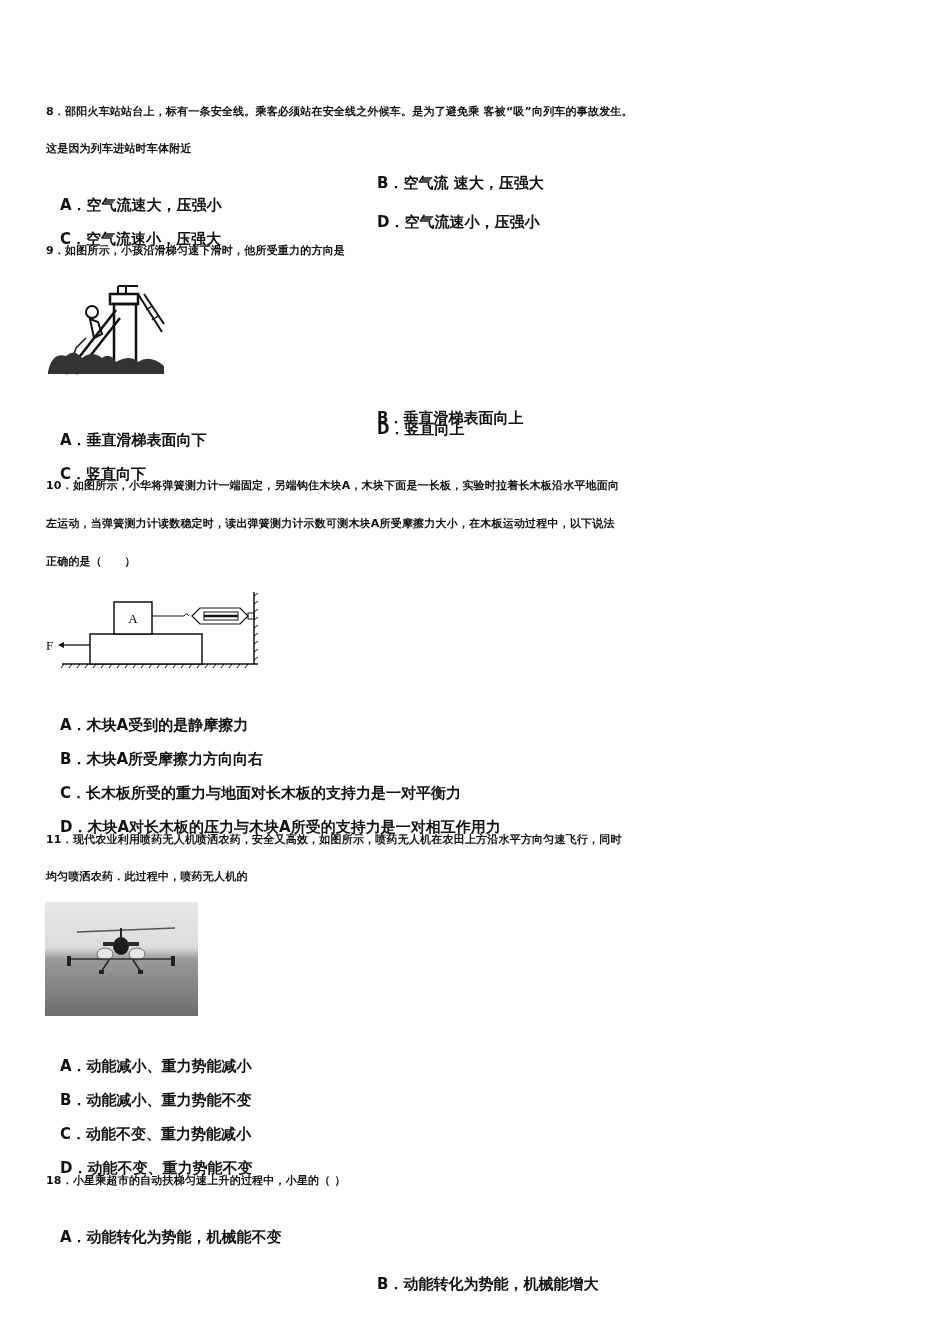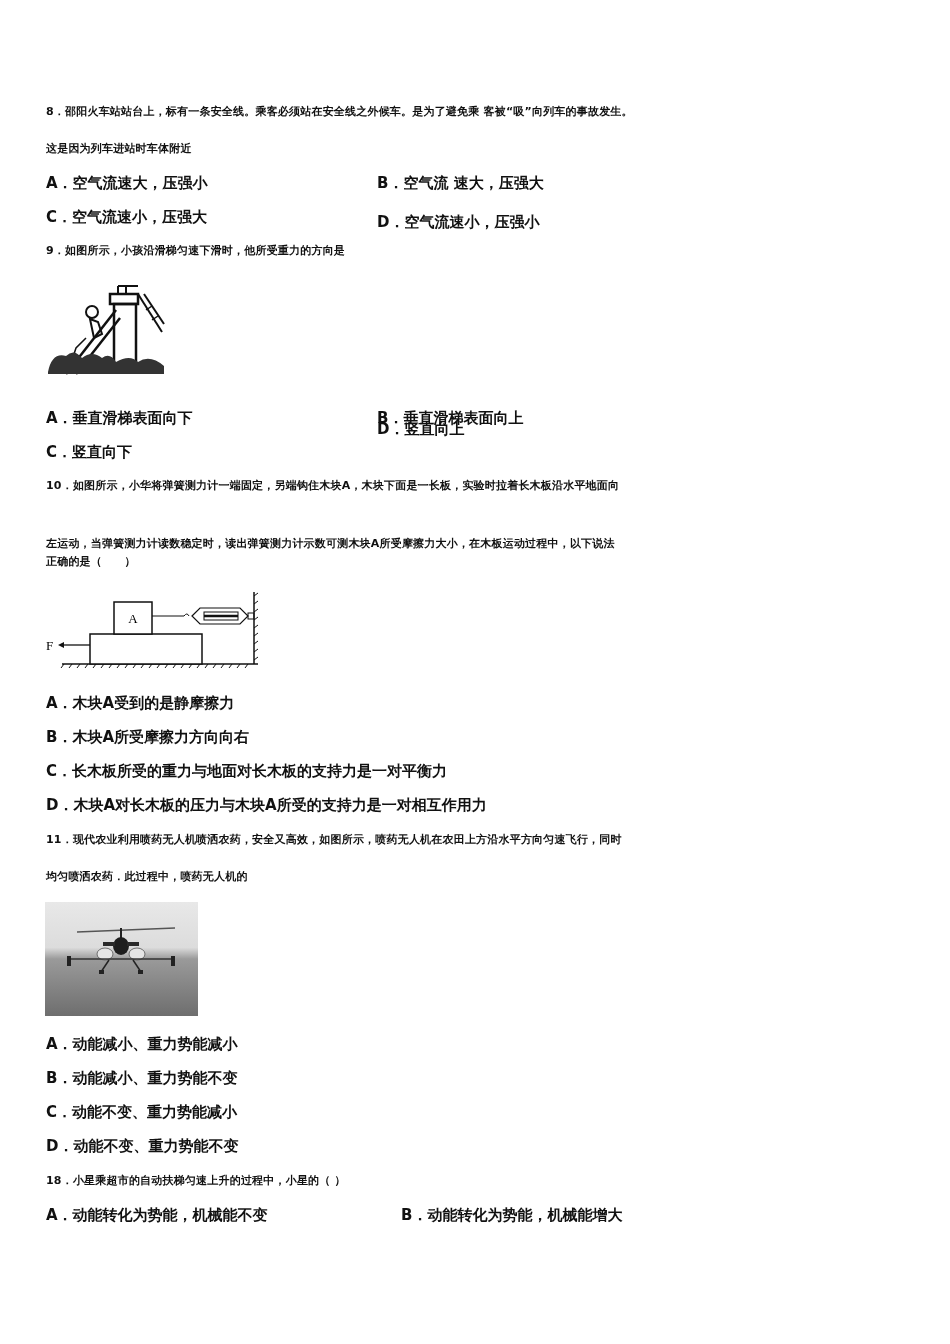--- a/index.html
+++ b/index.html
@@ -1,20 +1,20 @@
 <!DOCTYPE html>
 <html><head>
 <meta charset="utf-8">
 <style>
   html, body { margin: 0; padding: 0; background: #ffffff; }
   body { width: 950px; height: 1344px; position: relative; overflow: hidden;
          font-family: "DejaVu Sans", "Liberation Sans", sans-serif; color: #111; }
   .line { position: absolute; left: 46px; font-size: 11px; line-height: 20px; white-space: nowrap; font-weight: bold; letter-spacing: 0.2px; }
   .opt { position: absolute; font-size: 15px; line-height: 20px; white-space: nowrap; font-weight: bold; }
-  .optL { left: 46px; }
+  .optL { left: 60px; margin-top: 22px; }
   .optR { left: 377px; }
   .fig { position: absolute; }
 </style>
 </head>
 <body>
 
 <div class="line" style="top:102px;">8．邵阳火车站站台上，标有一条安全线。乘客必须站在安全线之外候车。是为了避免乘 客被“吸”向列车的事故发生。</div>
 <div class="line" style="top:139px;">这是因为列车进站时车体附近</div>
 <div class="opt optL" style="top:173px;">A．空气流速大，压强小</div>
 <div class="opt optR" style="top:173px;">B．空气流 速大，压强大</div>
@@ -45,21 +45,21 @@
 
     <path d="M2 90 Q6 70 20 74 Q28 66 36 76 Q46 68 56 76 Q64 70 70 80 Q84 72 92 80 Q104 72 118 84 L118 92 L2 92 Z" fill="#333"></path>
   </svg>
 </div>
 <div class="opt optL" style="top:408px;">A．垂直滑梯表面向下</div>
 <div class="opt optR" style="top:408px;">B．垂直滑梯表面向上</div>
 <div class="opt optL" style="top:442px;">C．竖直向下</div>
 <div class="opt optR" style="top:419px;">D．竖直向上</div>
 
 <div class="line" style="top:476px;">10．如图所示，小华将弹簧测力计一端固定，另端钩住木块A，木块下面是一长板，实验时拉着长木板沿水平地面向</div>
-<div class="line" style="top:514px;margin-top:20px;">左运动，当弹簧测力计读数稳定时，读出弹簧测力计示数可测木块A所受摩擦力大小，在木板运动过程中，以下说法</div>
+<div class="line" style="top:514px;">左运动，当弹簧测力计读数稳定时，读出弹簧测力计示数可测木块A所受摩擦力大小，在木板运动过程中，以下说法</div>
 <div class="line" style="top:551px;font-family:Liberation Serif, serif;">正确的是（　　）</div>
 <div class="fig" style="left:44px; top:588px; width:220px; height:80px;">
   <svg width="220" height="80" viewBox="0 0 220 80">
 
     <line x1="18" y1="76" x2="214" y2="76" stroke="#111" stroke-width="1.5"></line>
     <g stroke="#111" stroke-width="1">
       <line x1="20" y1="76" x2="17" y2="80"></line>
         <line x1="28" y1="76" x2="25" y2="80"></line>
         <line x1="36" y1="76" x2="33" y2="80"></line>
       <line x1="44" y1="76" x2="41" y2="80"></line>
@@ -141,13 +141,13 @@
     <rect x="93" y="68" width="5" height="4" fill="#222"></rect>
   </svg>
 </div>
 <div class="opt optL" style="top:1034px;">A．动能减小、重力势能减小</div>
 <div class="opt optL" style="top:1068px;">B．动能减小、重力势能不变</div>
 <div class="opt optL" style="top:1102px;">C．动能不变、重力势能减小</div>
 <div class="opt optL" style="top:1136px;">D．动能不变、重力势能不变</div>
 
 <div class="line" style="top:1171px;">18．小星乘超市的自动扶梯匀速上升的过程中，小星的（ ）</div>
 <div class="opt optL" style="top:1205px;">A．动能转化为势能，机械能不变</div>
-<div class="opt optR" style="top:1205px;margin-left:24px;">B．动能转化为势能，机械能增大</div>
+<div class="opt optR" style="top:1274px;">B．动能转化为势能，机械能增大</div>
 
 </body></html>

